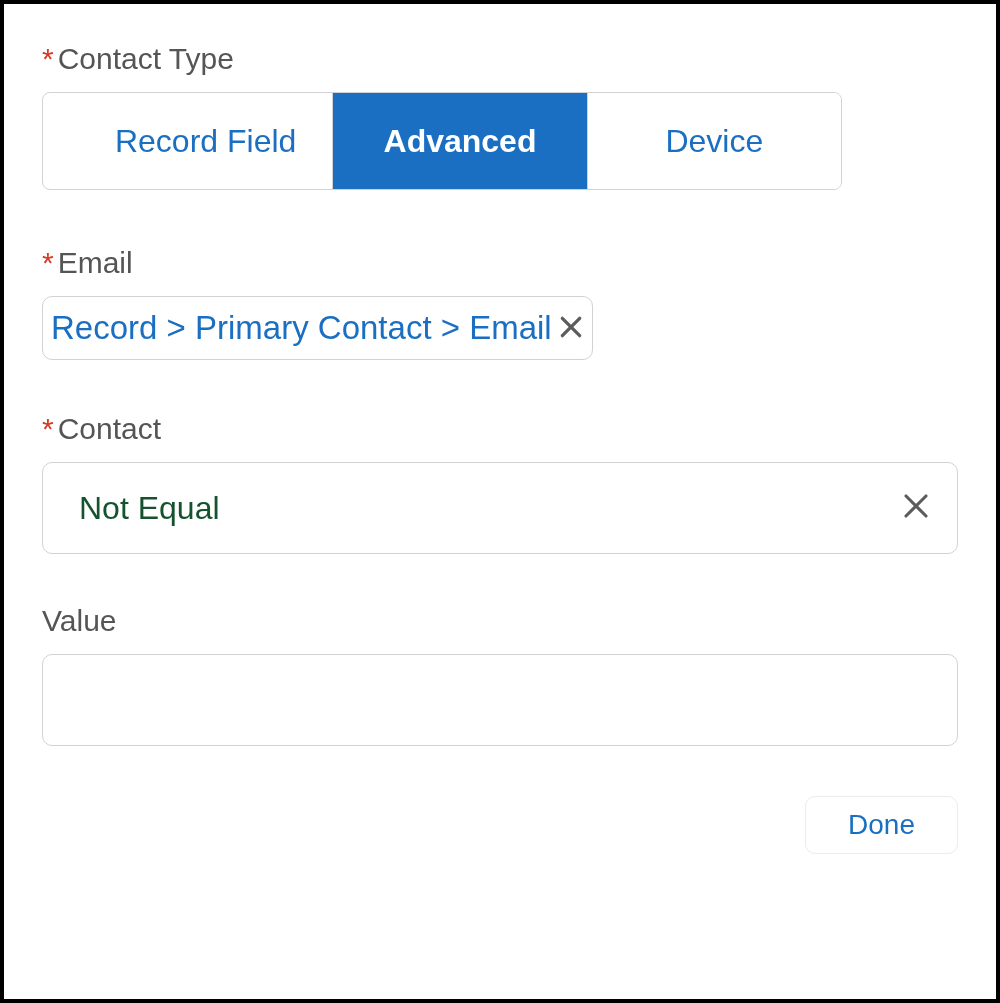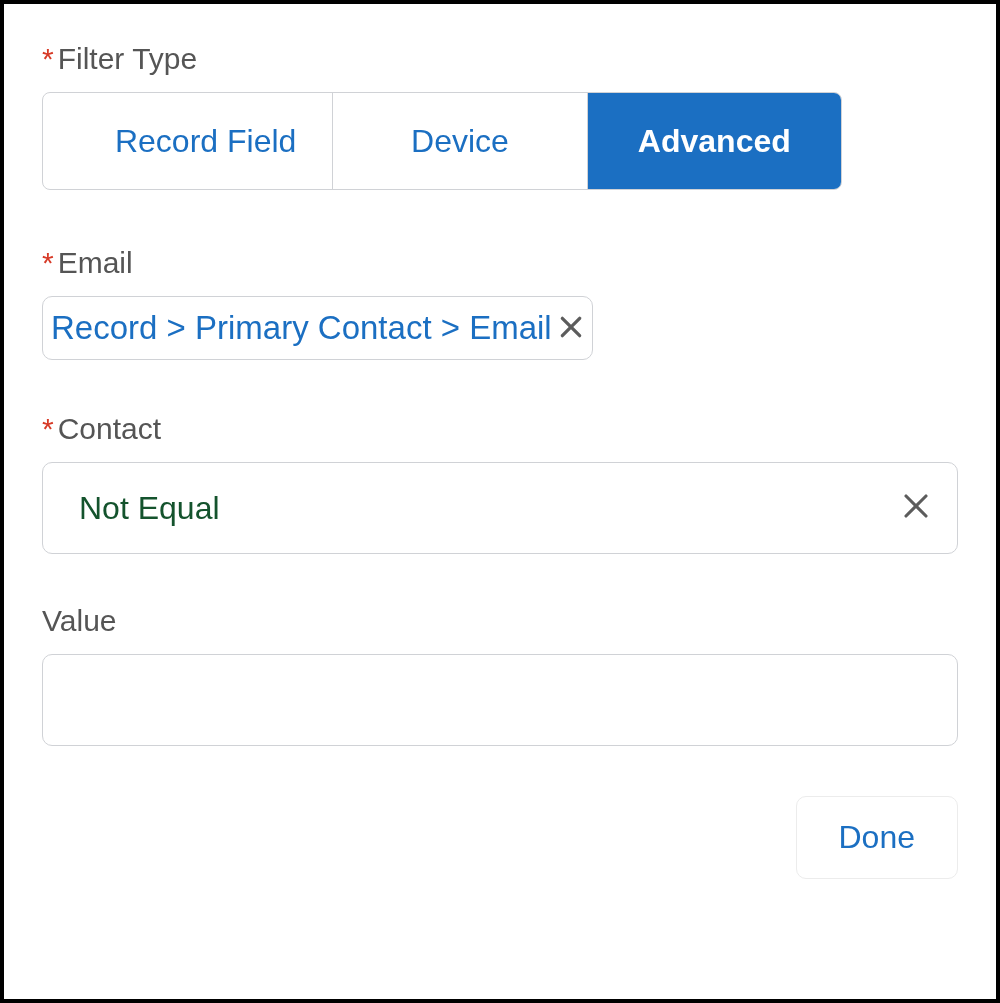--- a/index.html
+++ b/index.html
@@ -93,40 +93,40 @@
       margin-bottom: 50px;
       outline: none;
     }
 
     
     .actions { display: flex; justify-content: flex-end; }
     .done-btn {
       border: 1px solid #ececec;
       background: #fff;
       color: #1b6fc2;
-      font-size: 32px;
-      padding: 22px 42px;
+      font-size: 28px;
+      padding: 12px 42px;
       border-radius: 10px;
       cursor: pointer;
     }
   </style>
 </head>
 <body>
 
 <div class="frame">
 
   
   <div class="label">
     <span class="asterisk">*</span>
-    <span>Filter Type</span>
+    <span>Contact Type</span>
   </div>
   <div class="btngroup">
     <div class="btngroup-btn">Record Field</div>
+    <div class="btngroup-btn selected">Advanced</div>
     <div class="btngroup-btn">Device</div>
-    <div class="btngroup-btn selected">Advanced</div>
   </div>
 
   
   <div class="label">
     <span class="asterisk">*</span>
     <span>Email</span>
   </div>
   <div class="field-pill">
     <span>Record &gt; Primary Contact &gt; Email</span>
     <span class="x-icon">

